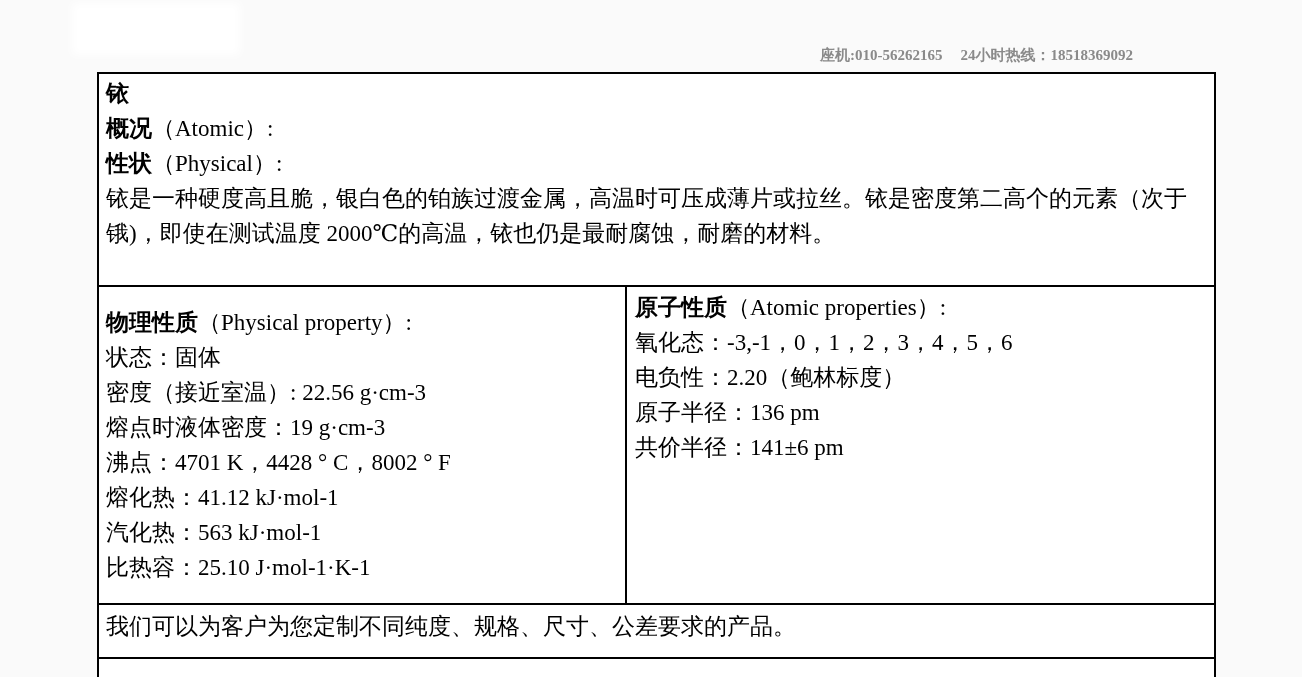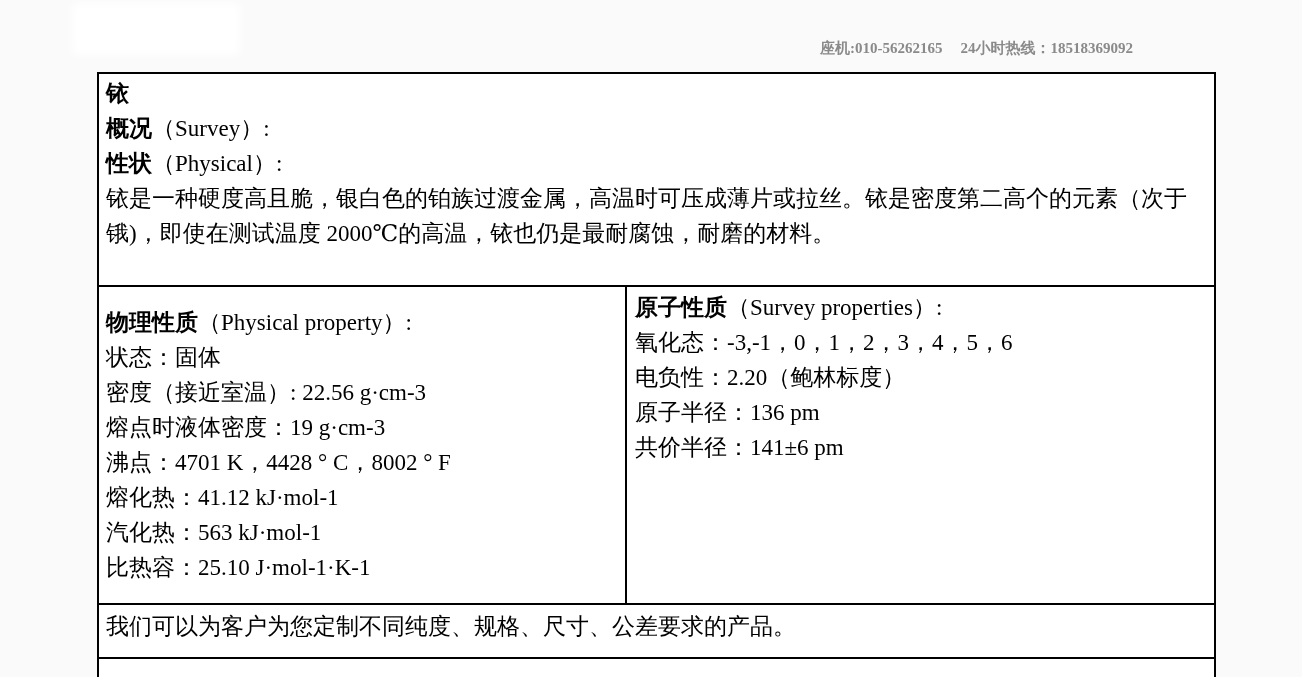--- a/index.html
+++ b/index.html
@@ -16,21 +16,21 @@
     position: absolute;
     left: 72px;
     top: 3px;
     width: 168px;
     height: 52px;
     background: #ffffff;
     filter: blur(5px);
   }
   .contact {
     position: absolute;
-    top: 39px;
+    top: 46px;
     right: 169px;
     font-size: 15px;
     font-weight: bold;
     color: #8a8a8a;
     white-space: nowrap;
   }
   .contact .landline { margin-right: 18px; }
   .doc-table {
     position: absolute;
     left: 97px;
@@ -82,40 +82,40 @@
   <div class="logo-ghost"></div>
 
   <div class="contact">
     <span class="landline">座机:010-56262165</span><span>24小时热线：18518369092</span>
   </div>
 
   <div class="doc-table">
 
     <div class="row-intro">
       <div class="line b">铱</div>
-      <div class="line"><span class="b">概况</span><span>（Survey）:</span></div>
+      <div class="line"><span class="b">概况</span><span>（Atomic）:</span></div>
       <div class="line"><span class="b">性状</span><span>（Physical）:</span></div>
       <div class="line">铱是一种硬度高且脆，银白色的铂族过渡金属，高温时可压成薄片或拉丝。铱是密度第二高个的元素（次于锇)，即使在测试温度 2000℃的高温，铱也仍是最耐腐蚀，耐磨的材料。</div>
     </div>
 
     <div class="row-props">
 
       <div class="col-physical">
         <div class="line"><span class="b">物理性质</span><span>（Physical property）:</span></div>
         <div class="line">状态：固体</div>
         <div class="line">密度（接近室温）: 22.56 g·cm-3</div>
         <div class="line">熔点时液体密度：19 g·cm-3</div>
         <div class="line">沸点：4701 K，4428 ° C，8002 ° F</div>
         <div class="line">熔化热：41.12 kJ·mol-1</div>
         <div class="line">汽化热：563 kJ·mol-1</div>
         <div class="line">比热容：25.10 J·mol-1·K-1</div>
       </div>
 
       <div class="col-atomic">
-        <div class="line"><span class="b">原子性质</span><span>（Survey properties）:</span></div>
+        <div class="line"><span class="b">原子性质</span><span>（Atomic properties）:</span></div>
         <div class="line">氧化态：-3,-1，0，1，2，3，4，5，6</div>
         <div class="line">电负性：2.20（鲍林标度）</div>
         <div class="line">原子半径：136 pm</div>
         <div class="line">共价半径：141±6 pm</div>
       </div>
 
     </div>
 
     <div class="row-note">
       <div class="line">我们可以为客户为您定制不同纯度、规格、尺寸、公差要求的产品。</div>

